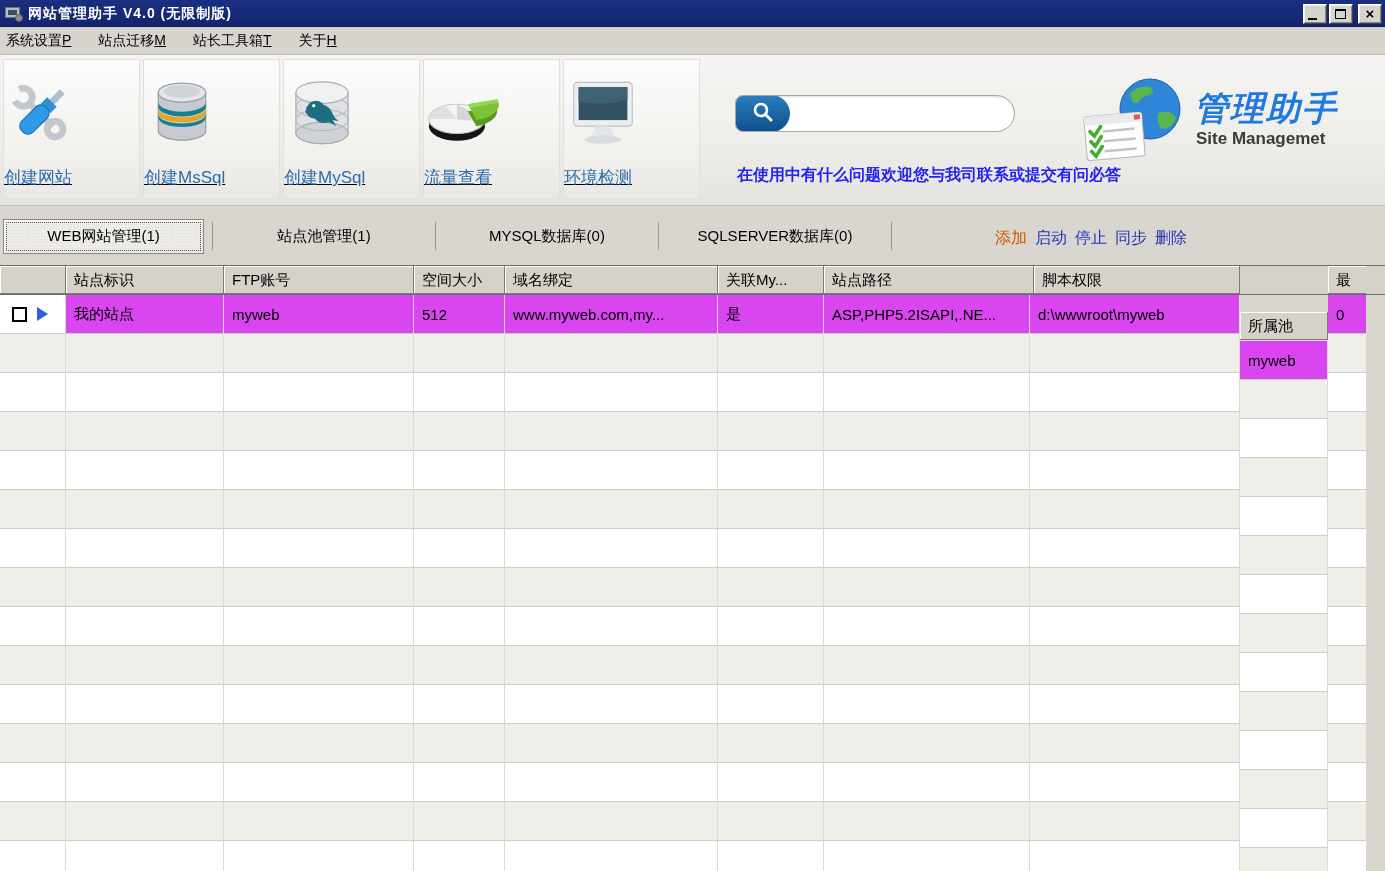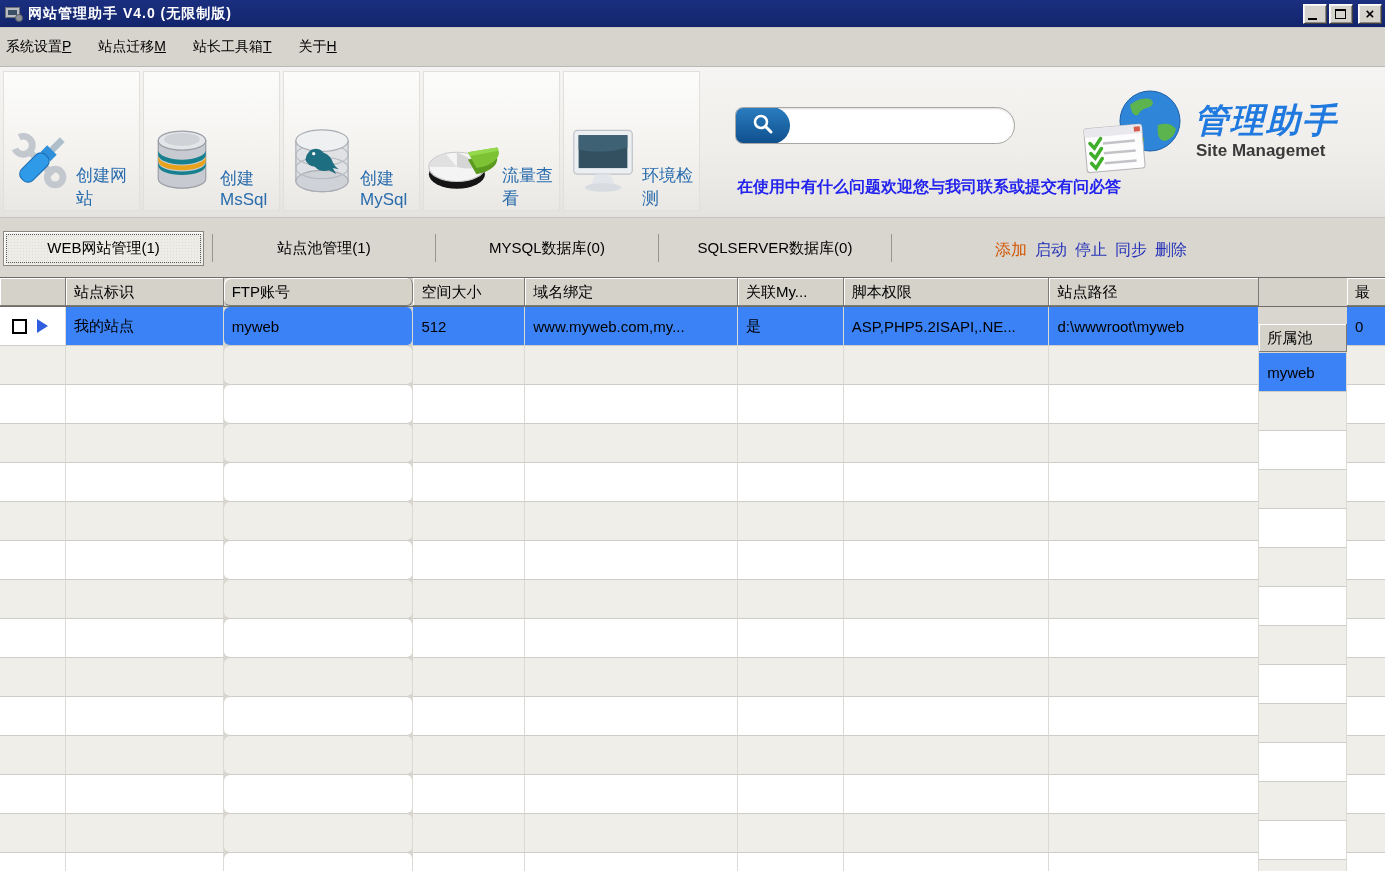--- a/index.html
+++ b/index.html
@@ -15,28 +15,28 @@
   .app-icon .gear { position:absolute; right:0; bottom:0; width:8px; height:8px; border-radius:50%; background:#8d9096; border:1px solid #5c5f64; }
   .title { color:#fff; font-size:14px; font-weight:bold; letter-spacing:1px; }
   .winbtns { margin-left:auto; display:flex; gap:2px; }
   .winbtn { width:24px; height:20px; background:#d6d3cd; border:1px solid; border-color:#ffffff #404040 #404040 #ffffff; box-shadow:inset 1px 1px 0 #f2f1ee, inset -1px -1px 0 #8a8883; position:relative; cursor:default; }
   .winbtn.close { margin-left:3px; }
   .glyph-min { position:absolute; left:4px; bottom:3px; width:9px; height:2px; background:#000; }
   .glyph-max { position:absolute; left:5px; top:4px; width:11px; height:10px; border:1px solid #000; border-top:2px solid #000; }
   .glyph-close { position:absolute; left:0; top:0; width:100%; height:100%; font-size:15px; font-weight:bold; line-height:18px; text-align:center; color:#000; }
 
   
-  .menubar { height:39px; background:#d7d4ce; display:flex; align-items:center; padding-left:6px; border-bottom:1px solid #bcbab4; }
+  .menubar { height:27px; background:#d7d4ce; display:flex; align-items:center; padding-left:6px; border-bottom:1px solid #bcbab4; }
   .menu-item { font-size:14px; color:#000; margin-right:27px; cursor:default; }
   .menu-item u { text-decoration:underline; }
 
   
   .toolbar { position:relative; height:151px; background:linear-gradient(#f5f4f2 0%, #efeeeb 55%, #e5e3df 100%); border-bottom:1px solid #c6c4bf; }
   .tb-buttons { position:absolute; left:3px; top:4px; display:flex; }
-  .tb-btn { width:137px; height:140px; margin-right:3px; background:linear-gradient(#fcfcfb 0%, #f3f2ef 60%, #e9e8e4 100%); border:1px solid #e2e0dc; display:flex; flex-direction:row; align-items:flex-end; cursor:pointer; }
+  .tb-btn { width:137px; height:140px; margin-right:3px; background:linear-gradient(#fcfcfb 0%, #f3f2ef 60%, #e9e8e4 100%); border:1px solid #e2e0dc; display:flex; flex-direction:column; align-items:flex-start; cursor:pointer;text-decoration:underline; }
   .tb-icon { height:96px; display:flex; align-items:center; justify-content:center; margin-top:6px; }
   .tb-label { font-size:17px; color:#2a6cad; margin-top:4px; }
 
   .search-wrap { position:absolute; left:735px; top:40px; width:280px; height:37px; background:#fff; border:1px solid #a8a6a2; border-radius:8px 19px 19px 8px; display:flex; overflow:hidden; box-shadow:inset 0 1px 2px #ddd; }
   .search-input { flex:1; border:none; outline:none; font-size:16px; color:#222; padding:0 10px; font-family:inherit; background:transparent; }
   .search-btn { width:54px; height:37px; margin:-1px -1px -1px 0; border:none; border-radius:0 19px 19px 0; background:linear-gradient(#2a7ec0,#0f4e8c); cursor:pointer; display:flex; align-items:center; justify-content:center; }
   .help-text { position:absolute; left:737px; top:110px; font-size:16px; font-weight:600; color:#2323ee; }
 
   .logo { position:absolute; left:1078px; top:18px; width:290px; height:120px; }
   .logo-art { position:absolute; left:0; top:0; width:118px; height:110px; }
@@ -56,25 +56,25 @@
   .actions { position:absolute; left:960px; top:22px; display:flex; gap:8px;margin-left:35px; }
   .action-link { font-size:16px; color:#2633b8; cursor:pointer; }
   .action-link.accent { color:#d35400; }
 
   
   .grid { width:1385px; }
   .hdr { display:flex; height:30px; border-top:1px solid #6e6c67; border-bottom:1px solid #6e6c67; background:#d5d2ca; }
   .hcell { height:28px; background:#d5d2ca; border-right:1px solid #7d7b76; border-bottom:1px solid #7d7b76; box-shadow:inset 1px 1px 0 #ffffff; font-size:15px; color:#000; line-height:27px; padding-left:8px; white-space:nowrap; overflow:hidden; cursor:default; }
   .row { display:flex; height:39px; }
   .cell { height:100%; border-right:1px solid #dcdad4; border-bottom:1px solid #cfcdc7; font-size:15px; color:#000; display:flex; align-items:center; padding-left:8px; white-space:nowrap; overflow:hidden; }
-  .row.data .cell { background:#3b82f6; }
+  .row.data .cell { background:#d946ef; }
   .row.data .cell.c0 { background:#ffffff; padding-left:12px; gap:10px; }
   .row.empty.odd  .cell { background:#efeee8; }
   .row.empty.even .cell { background:#ffffff; }
-  .c0{width:66px;} .c1{width:158px;} .c2{width:190px;border-radius:6px;} .c3{width:112px;} .c4{width:213px;}
+  .c0{width:66px;} .c1{width:158px;} .c2{width:190px;} .c3{width:91px;} .c4{width:213px;}
   .c5{width:106px;} .c6{width:206px;} .c7{width:210px;} .c8{width:88px;margin-top:46px;} .c9{width:38px; border-right:none;}
   .checkbox { width:15px; height:15px; background:#fff; border:2px solid #000; cursor:pointer; flex:none; }
   .row-arrow { width:0; height:0; border-left:11px solid #2f5fe0; border-top:7px solid transparent; border-bottom:7px solid transparent; cursor:pointer; }
 </style>
 </head>
 <body>
 
 <div class="window">
 
   <div class="titlebar">
@@ -238,22 +238,22 @@
   </div>
 
   <div class="grid">
     <div class="hdr">
       <div class="hcell c0"></div>
       <div class="hcell c1">站点标识</div>
       <div class="hcell c2">FTP账号</div>
       <div class="hcell c3">空间大小</div>
       <div class="hcell c4">域名绑定</div>
       <div class="hcell c5">关联My...</div>
+      <div class="hcell c7">站点路径</div>
       <div class="hcell c6">脚本权限</div>
-      <div class="hcell c7">站点路径</div>
       <div class="hcell c8">所属池</div>
       <div class="hcell c9">最</div>
     </div>
 
     <div class="row data">
       <div class="cell c0">
         <span class="checkbox"></span>
         <span class="row-arrow"></span>
       </div>
       <div class="cell c1">我的站点</div>

